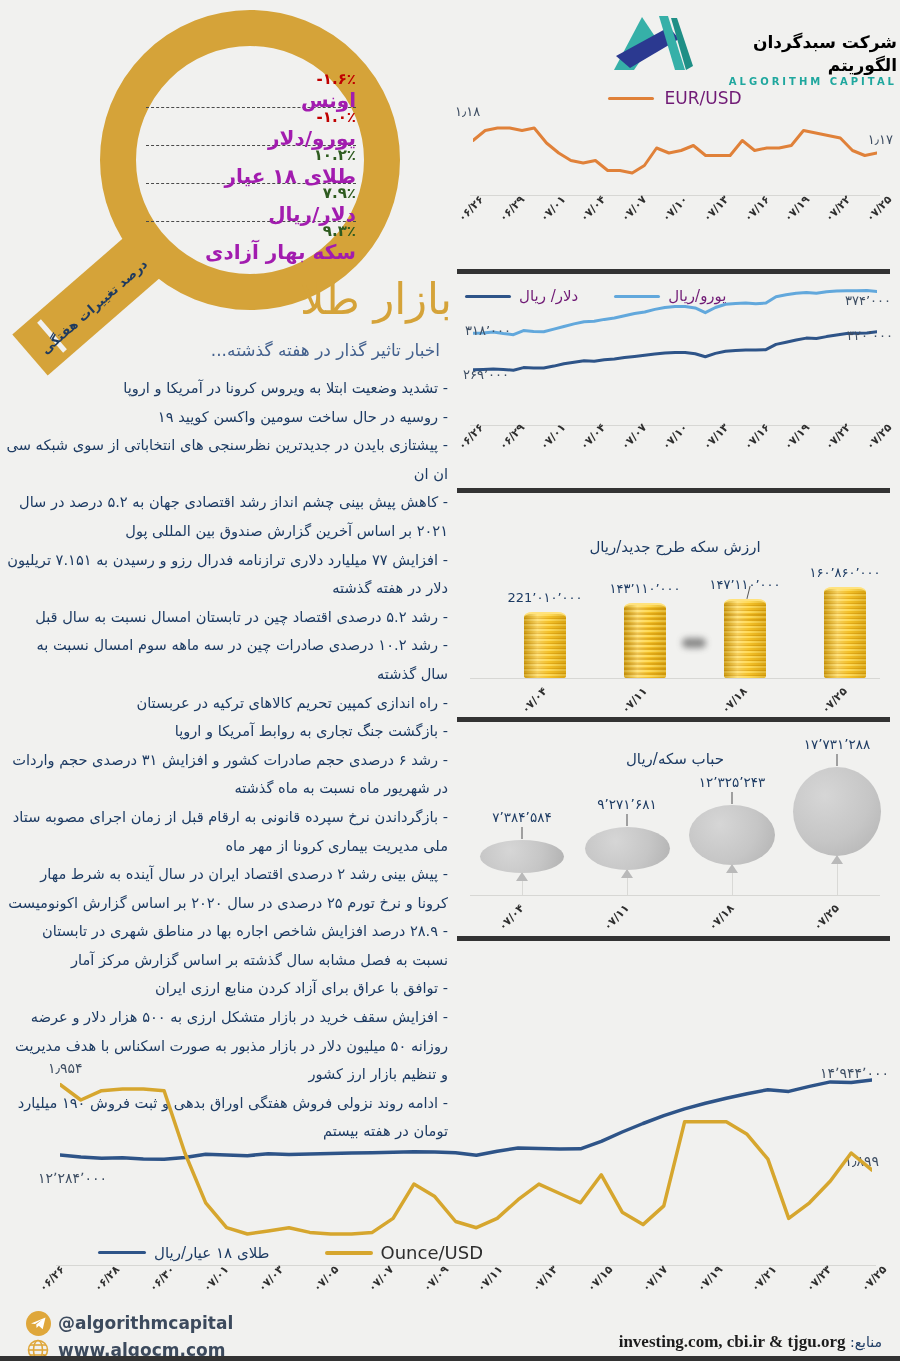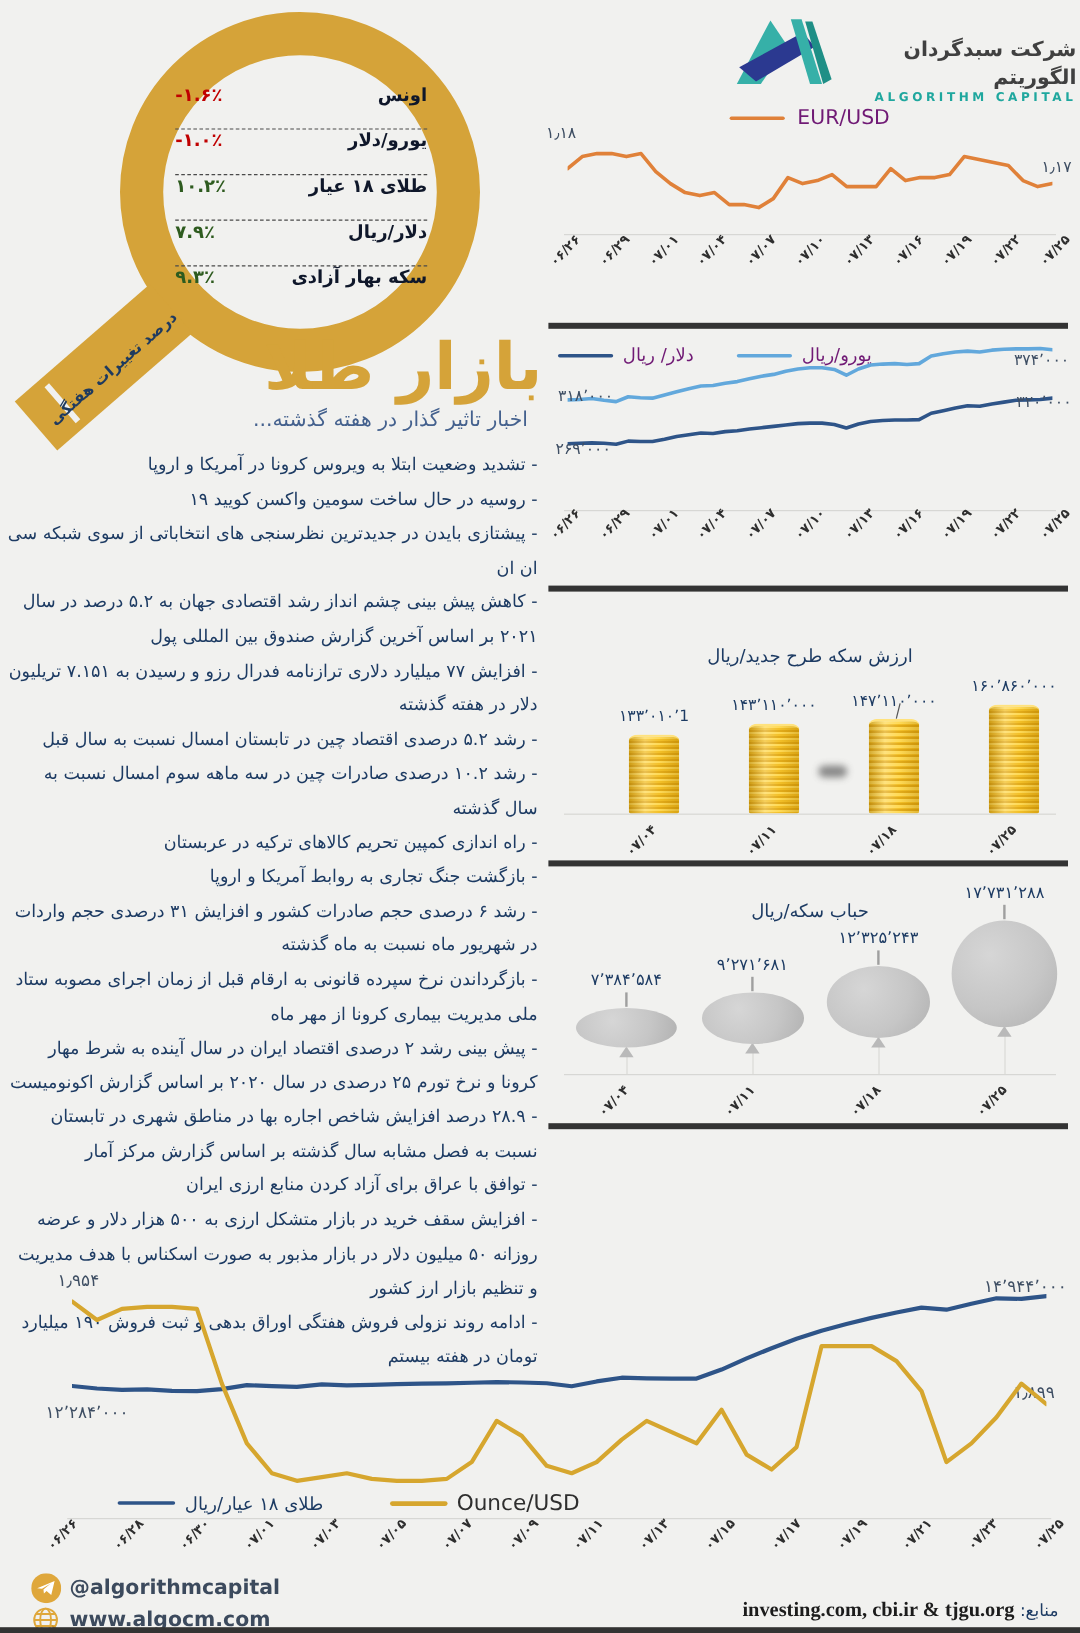--- a/index.html
+++ b/index.html
@@ -5,35 +5,35 @@
   html,body{margin:0;padding:0;}
   body{background:#e8e8e6;font-family:"DejaVu Sans",sans-serif;}
   #page{position:relative;width:900px;height:1361px;background:#F1F1EF;margin:0 auto;overflow:hidden;}
   .abs{position:absolute;}
   .ltr{direction:ltr;unicode-bidi:isolate;}
 
   
   #logo{left:612px;top:8px;width:285px;height:70px;display:flex;align-items:center;gap:10px;}
   #logo .mark{width:82px;height:62px;flex:0 0 auto;}
   #logo .words{text-align:right;direction:rtl;}
-  .logo-fa{color:#404040;font-size:17px;font-weight:bold;line-height:1.3;margin-top:32px;}
+  .logo-fa{color:#000000;font-size:17px;font-weight:bold;line-height:1.3;margin-top:32px;}
   .logo-en{color:#1FA79E;font-size:10px;font-weight:bold;letter-spacing:3px;direction:ltr;}
 
   
   #magnifier-svg{left:0;top:0;}
   #lens-table{left:146px;top:70px;width:210px;}
-  .mag-row{display:flex;align-items:flex-start;justify-content:space-between;height:37px;border-bottom:1px dashed #4a4a4a;}
+  .mag-row{display:flex;align-items:flex-end;justify-content:space-between;height:37px;border-bottom:1px dashed #4a4a4a;flex-direction:column;}
   .mag-row:last-child{border-bottom:none;}
-  .mag-label{direction:rtl;font-size:15px;font-weight:bold;color:#0f172a;}
+  .mag-label{direction:rtl;font-size:20px;font-weight:bold;color:#a21caf;}
   .mag-value{direction:ltr;font-size:15px;font-weight:bold;}
   .val-down{color:#C00000;}
   .val-up{color:#2E5B1F;}
 
   
-  #gold-title{left:0;top:274px;width:452px;direction:rtl;font-size:54px;color:#D5A339;font-weight:700;}
+  #gold-title{left:0;top:274px;width:452px;direction:rtl;font-size:43px;color:#D5A339;font-weight:400;}
   #gold-subtitle{left:0;top:340px;width:440px;text-align:right;direction:rtl;font-size:17px;color:#44618E;}
   #news{left:6px;top:374px;width:442px;direction:rtl;text-align:right;color:#1D3B63;font-size:14.6px;line-height:28.6px;}
   .news-item{margin:0;}
 
   
   .sep{left:457px;width:433px;height:5px;background:#333333;}
   .chart-box{left:455px;width:440px;}
   .legend-row{display:flex;align-items:center;justify-content:center;gap:10px;}
   .legend-item{display:flex;align-items:center;gap:8px;}
   .legend-line{height:3px;width:46px;border-radius:2px;}
@@ -189,21 +189,21 @@
       </div>
   </div>
   <div class="sep abs" style="top:488px;"></div>
 
   <div class="chart-box abs" style="top:498px;height:215px;">
     <div class="chart-title" style="top:40px;">ارزش سکه طرح جدید/ریال</div>
     <div id="coin-area" class="abs" style="left:15px;top:62px;width:410px;height:118px;">
       <div id="coin-blur" class="abs"></div>
       <div id="coin-pointer" class="abs"></div>
     <div class="coin-stack" style="left: 54px; bottom: 0px; height: 64px;"></div>
-        <div class="coin-label" style="left: 10px; bottom: 73px;">۱۳۳٬۰۱۰٬1</div>
+        <div class="coin-label" style="left: 10px; bottom: 73px;">221٬۰۱۰٬۰۰۰</div>
         <div class="col-tick" style="left: 33px; top: calc(100% + 14px);">۰۷/۰۴</div>
         <div class="coin-stack" style="left: 154px; bottom: 0px; height: 73px;"></div>
         <div class="coin-label" style="left: 110px; bottom: 82px;">۱۴۳٬۱۱۰٬۰۰۰</div>
         <div class="col-tick" style="left: 133px; top: calc(100% + 14px);">۰۷/۱۱</div>
         <div class="coin-stack" style="left: 254px; bottom: 0px; height: 77px;"></div>
         <div class="coin-label" style="left: 210px; bottom: 86px;">۱۴۷٬۱۱۰٬۰۰۰</div>
         <div class="col-tick" style="left: 233px; top: calc(100% + 14px);">۰۷/۱۸</div>
         <div class="coin-stack" style="left: 354px; bottom: 0px; height: 89px;"></div>
         <div class="coin-label" style="left: 310px; bottom: 98px;">۱۶۰٬۸۶۰٬۰۰۰</div>
         <div class="col-tick" style="left: 333px; top: calc(100% + 14px);">۰۷/۲۵</div>

